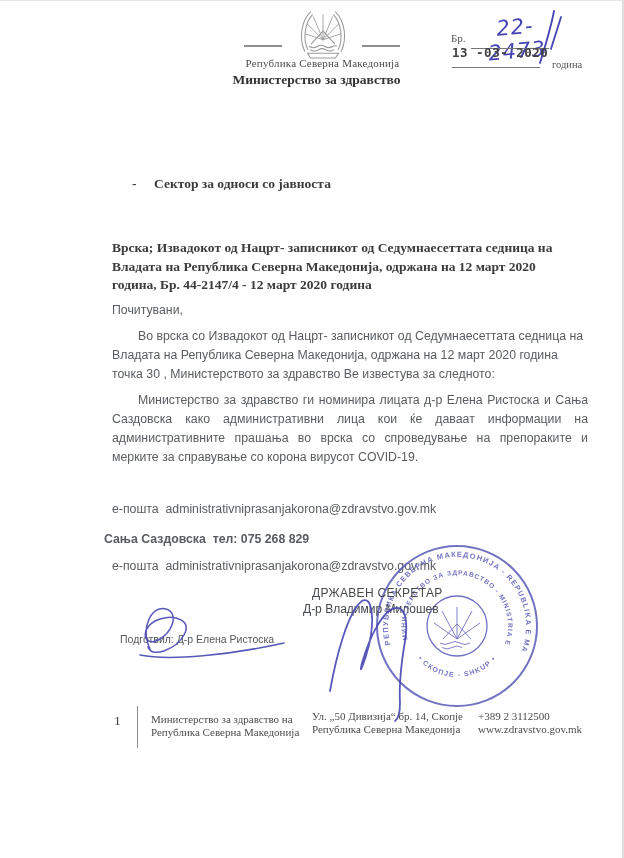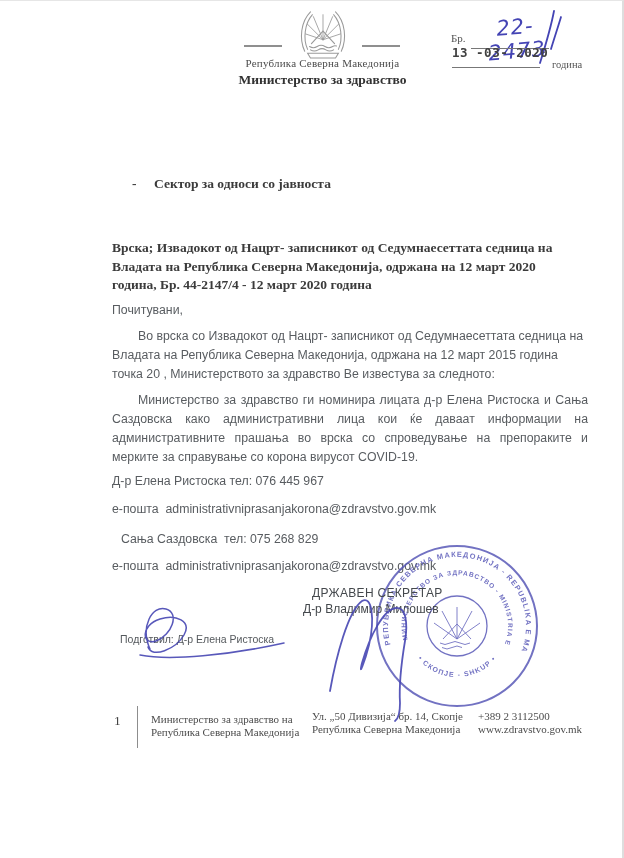--- a/index.html
+++ b/index.html
@@ -6,21 +6,21 @@
   html,body { background:#ffffff; }
   .page {
     position:relative; width:624px; height:858px; background:#fff;
     font-family:"Liberation Serif", serif; overflow:hidden;
     border-top:1px solid #e6e6e6; border-right:2px solid #dedede;
   }
   .abs { position:absolute; }
   
   .republic-line { left:230px; top:56px; width:185px; text-align:center;
     font-size:11px; color:#4c4c4c; letter-spacing:.2px; }
-  .ministry-line { left:215px; top:71px; width:215px; text-align:center;
+  .ministry-line { left:209px; top:71px; width:215px; text-align:center;
     font-size:13.5px; font-weight:bold; color:#323232; }
   .flank-line { height:1.5px; background:#8f8f8f; top:44px; width:38px; }
   .flank-left { left:244px; } .flank-right { left:362px; }
   .br-label { left:451px; top:31px; font-size:11px; color:#555; }
   .br-underline { left:471px; top:47px; width:78px; height:1px; background:#777; }
   .br-number { left:476px; top:14px; width:80px; text-align:center;
     font-family:"DejaVu Sans", sans-serif; font-style:italic; font-size:21px;
     color:#4444b4; transform:rotate(-5deg); letter-spacing:1px; }
   .date-stamp { left:452px; top:44px; font-family:"DejaVu Sans Mono", monospace;
     font-weight:bold; font-size:12.5px; color:#404040; letter-spacing:.5px; }
@@ -32,21 +32,21 @@
   .recipient .indent { padding-left:20px;margin-top:37px; }
   .recipient .dash { display:inline-block; width:22px; }
   .subject { left:112px; top:203px; }
   .reference { left:112px; top:238px; width:470px; line-height:18.5px; }
   .sans { font-family:"Liberation Sans", sans-serif; color:#585c60; font-size:12.3px; line-height:19px; }
   .salutation { left:112px; top:300px; }
   .para1 { left:112px; top:326px; width:474px; text-indent:26px; }
   .para2 { left:112px; top:390px; width:476px; text-indent:26px; text-align:justify; }
   .contact1 { left:112px; top:471px; white-space:pre-wrap; }
   .email1   { left:112px; top:499px; white-space:pre-wrap; }
-  .contact2 { left:121px; top:529px; white-space:pre-wrap; }
+  .contact2 { left:104px; top:529px; white-space:pre-wrap;font-weight:bold; }
   .email2   { left:112px; top:556px; white-space:pre-wrap; }
   
   .sig-title { left:312px; top:583px; font-size:12px; color:#44484c; letter-spacing:.3px; }
   .sig-name  { left:303px; top:599px; font-size:12px; color:#44484c; }
   .prepared  { left:120px; top:629px; font-size:10.5px; color:#55595d; }
   .stamp-svg { left:372px; top:540px; opacity:.85; }
   .big-sig   { left:318px; top:592px; }
   .small-sig { left:110px; top:596px; }
   .slashes   { left:533px; top:8px; }
   
@@ -103,23 +103,22 @@
 
   <div class="abs recipient bold-block">
     <div class="indent">
       <span class="dash">-</span><span>Сектор за односи со јавноста</span>
     </div>
   </div>
 
   <div class="abs reference bold-block">Врска; Извадокот од Нацрт- записникот од Седумнаесеттата седница на Владата на Република Северна Македонија, одржана на 12 март 2020 година, Бр. 44-2147/4 - 12 март 2020 година</div>
 
   <div class="abs salutation sans">Почитувани,</div>
-  <div class="abs para1 sans">Во врска со Извадокот од Нацрт- записникот од Седумнаесеттата седница на Владата на Република Северна Македонија, одржана на 12 март 2015 година точка 20 , Министерството за здравство Ве известува за следното:</div>
+  <div class="abs para1 sans">Во врска со Извадокот од Нацрт- записникот од Седумнаесеттата седница на Владата на Република Северна Македонија, одржана на 12 март 2020 година точка 30 , Министерството за здравство Ве известува за следното:</div>
   <div class="abs para2 sans">Министерство за здравство ги номинира лицата д-р Елена Ристоска и Сања Саздовска како административни лица кои ќе даваат информации на административните прашања во врска со спроведување на препораките и мерките за справување со корона вирусот COVID-19.</div>
-  <div class="abs contact1 sans">Д-р Елена Ристоска тел: 076 445 967</div>
   <div class="abs email1 sans">е-пошта  administrativniprasanjakorona@zdravstvo.gov.mk</div>
   <div class="abs contact2 sans">Сања Саздовска  тел: 075 268 829</div>
   <div class="abs email2 sans">е-пошта  administrativniprasanjakorona@zdravstvo.gov.mk</div>
 
   <svg class="abs stamp-svg" width="170" height="170" viewBox="0 0 170 170">
     <g fill="none" stroke="#5a5ab8">
       <circle cx="85" cy="85" r="80" stroke-width="2"></circle>
       <circle cx="85" cy="85" r="30" stroke-width="1.3"></circle>
       <g stroke-width="0.9">
         <line x1="85" y1="98" x2="85" y2="66"></line>

